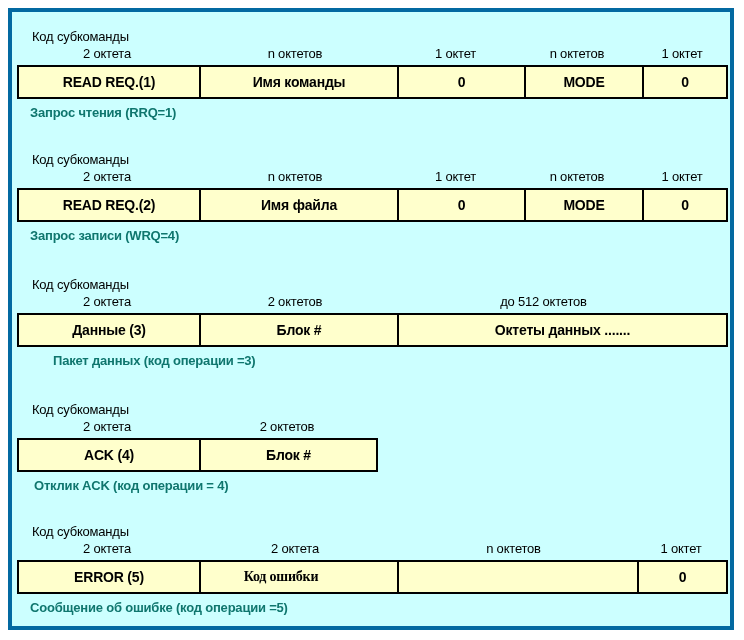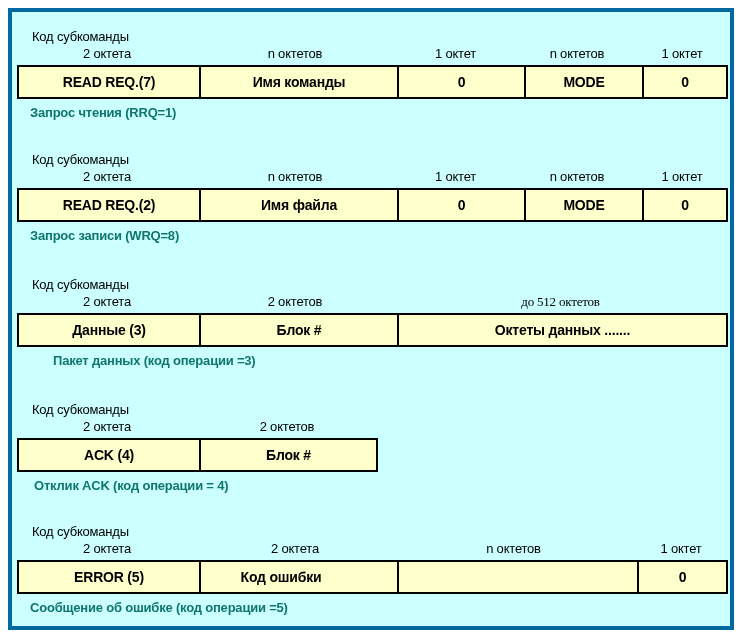--- a/index.html
+++ b/index.html
@@ -107,21 +107,21 @@
   <div class="packet" style="top:17px;">
     <div class="hdr-title">Код субкоманды</div>
     <div class="hdr-labels">
       <div class="hdr-cell" style="left:5px;  width:180px;">2 октета</div>
       <div class="hdr-cell" style="left:185px;width:196px;">n октетов</div>
       <div class="hdr-cell" style="left:381px;width:125px;">1 октет</div>
       <div class="hdr-cell" style="left:506px;width:118px;">n октетов</div>
       <div class="hdr-cell" style="left:624px;width:92px;">1 октет</div>
     </div>
     <div class="fields" style="left:5px; width:711px;">
-      <div class="cell" style="left:0px;  width:180px;">READ REQ.(7)</div>
+      <div class="cell" style="left:0px;  width:180px;">READ REQ.(1)</div>
       <div class="divider" style="left:180px;"></div>
       <div class="cell" style="left:182px;width:196px;">Имя команды</div>
       <div class="divider" style="left:378px;"></div>
       <div class="cell" style="left:380px;width:125px;">0</div>
       <div class="divider" style="left:505px;"></div>
       <div class="cell" style="left:507px;width:116px;">MODE</div>
       <div class="divider" style="left:623px;"></div>
       <div class="cell" style="left:625px;width:82px;">0</div>
     </div>
     <div class="caption" style="left:18px;">Запрос чтения (RRQ=1)</div>
@@ -140,29 +140,29 @@
       <div class="cell" style="left:0px;  width:180px;">READ REQ.(2)</div>
       <div class="divider" style="left:180px;"></div>
       <div class="cell" style="left:182px;width:196px;">Имя файла</div>
       <div class="divider" style="left:378px;"></div>
       <div class="cell" style="left:380px;width:125px;">0</div>
       <div class="divider" style="left:505px;"></div>
       <div class="cell" style="left:507px;width:116px;">MODE</div>
       <div class="divider" style="left:623px;"></div>
       <div class="cell" style="left:625px;width:82px;">0</div>
     </div>
-    <div class="caption" style="left:18px;">Запрос записи (WRQ=8)</div>
+    <div class="caption" style="left:18px;">Запрос записи (WRQ=4)</div>
   </div>
 
   <div class="packet" style="top:265px;">
     <div class="hdr-title">Код субкоманды</div>
     <div class="hdr-labels">
       <div class="hdr-cell" style="left:5px;  width:180px;">2 октета</div>
       <div class="hdr-cell" style="left:185px;width:196px;">2 октетов</div>
-      <div class="hdr-cell" style="left:381px;width:335px;font-family:Liberation Serif, serif;">до 512 октетов</div>
+      <div class="hdr-cell" style="left:364px;width:335px;">до 512 октетов</div>
     </div>
     <div class="fields" style="left:5px; width:711px;">
       <div class="cell" style="left:0px;  width:180px;">Данные (3)</div>
       <div class="divider" style="left:180px;"></div>
       <div class="cell" style="left:182px;width:196px;">Блок  #</div>
       <div class="divider" style="left:378px;"></div>
       <div class="cell" style="left:380px;width:327px;">Октеты данных  .......</div>
     </div>
     <div class="caption" style="left:18px;padding-left:23px;">Пакет данных (код операции =3)</div>
   </div>
@@ -185,21 +185,21 @@
     <div class="hdr-title">Код субкоманды</div>
     <div class="hdr-labels">
       <div class="hdr-cell" style="left:5px;  width:180px;">2 октета</div>
       <div class="hdr-cell" style="left:185px;width:196px;">2 октета</div>
       <div class="hdr-cell" style="left:381px;width:241px;">n октетов</div>
       <div class="hdr-cell" style="left:622px;width:94px;">1 октет</div>
     </div>
     <div class="fields" style="left:5px; width:711px;">
       <div class="cell" style="left:0px;  width:180px;">ERROR  (5)</div>
       <div class="divider" style="left:180px;"></div>
-      <div class="cell" style="left:182px;width:160px;">Код ошибки</div>
+      <div class="cell" style="left:182px;width:160px;font-family:Liberation Serif, serif;">Код ошибки</div>
       <div class="divider" style="left:378px;"></div>
       <div class="divider" style="left:618px;"></div>
       <div class="cell" style="left:620px;width:87px;">0</div>
     </div>
     <div class="caption" style="left:18px;">Сообщение об ошибке (код операции =5)</div>
   </div>
 
 </div>
 
 </body></html>

